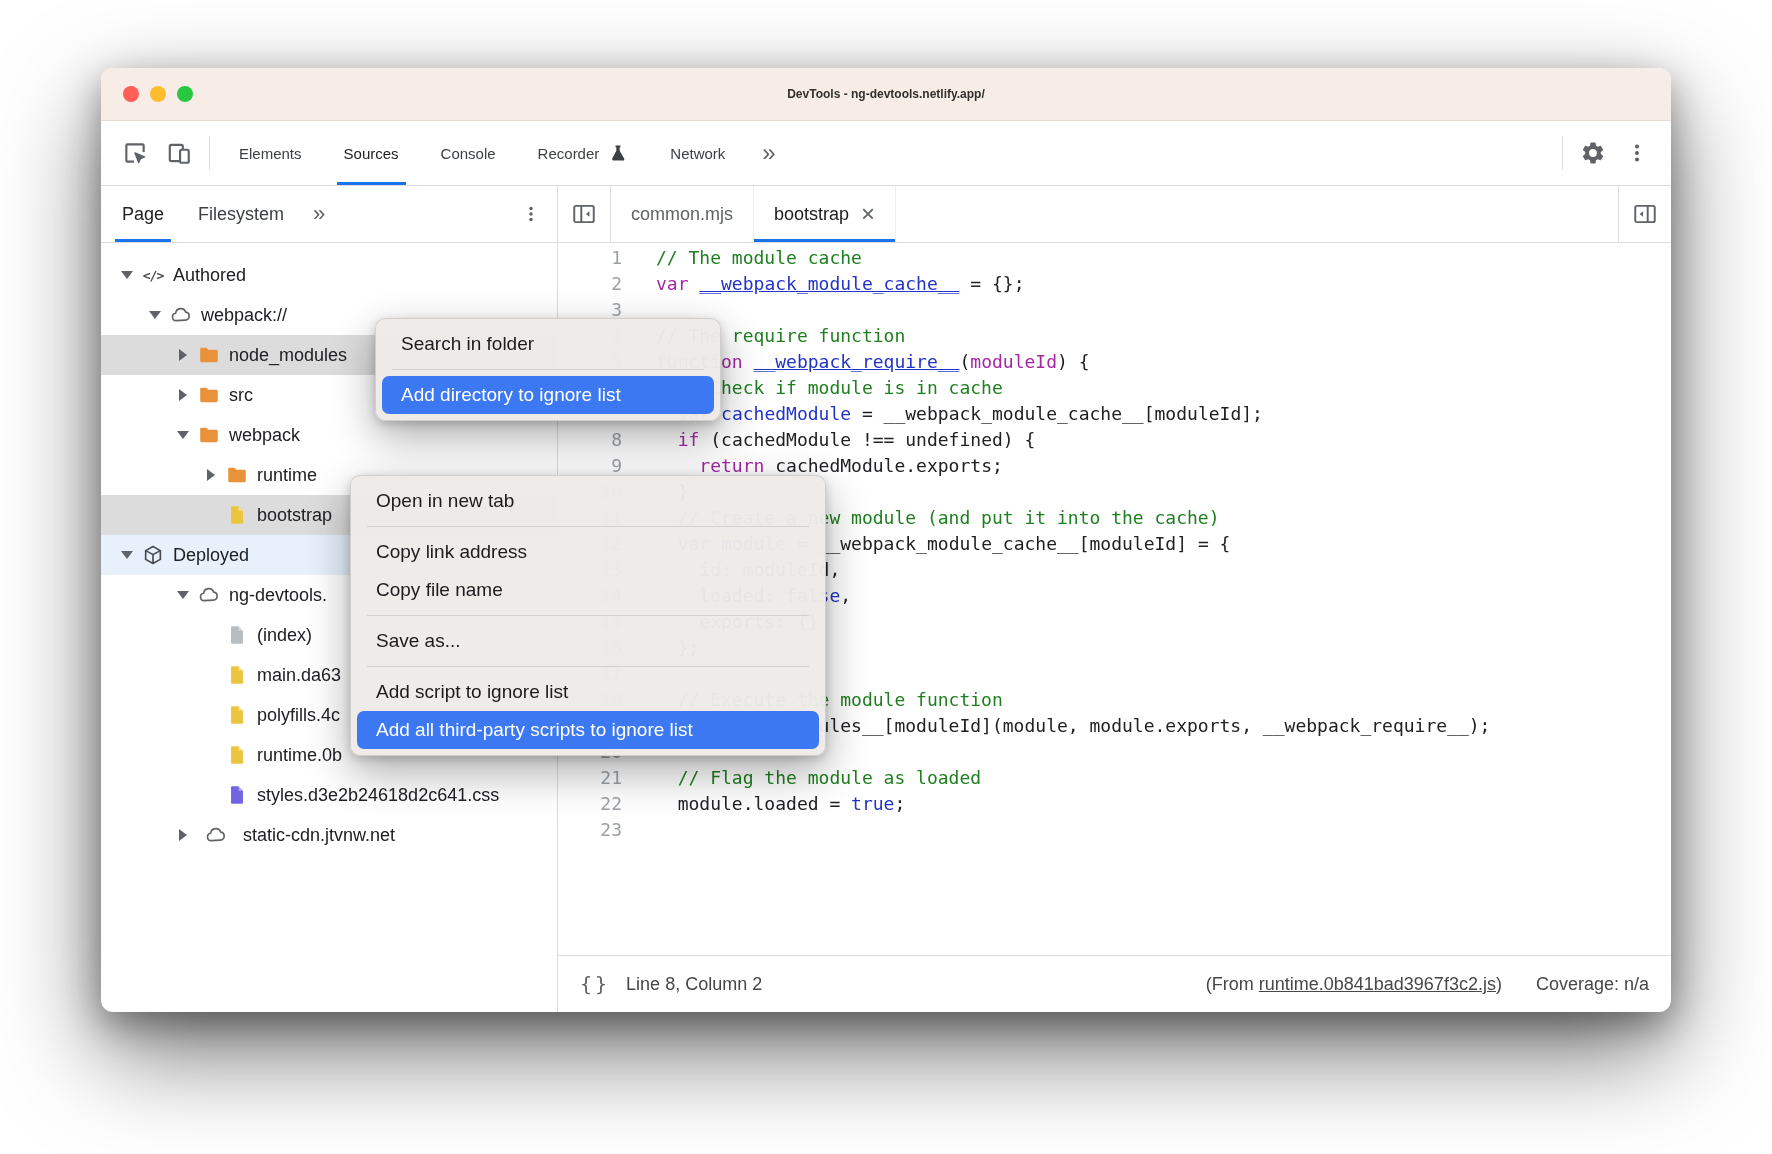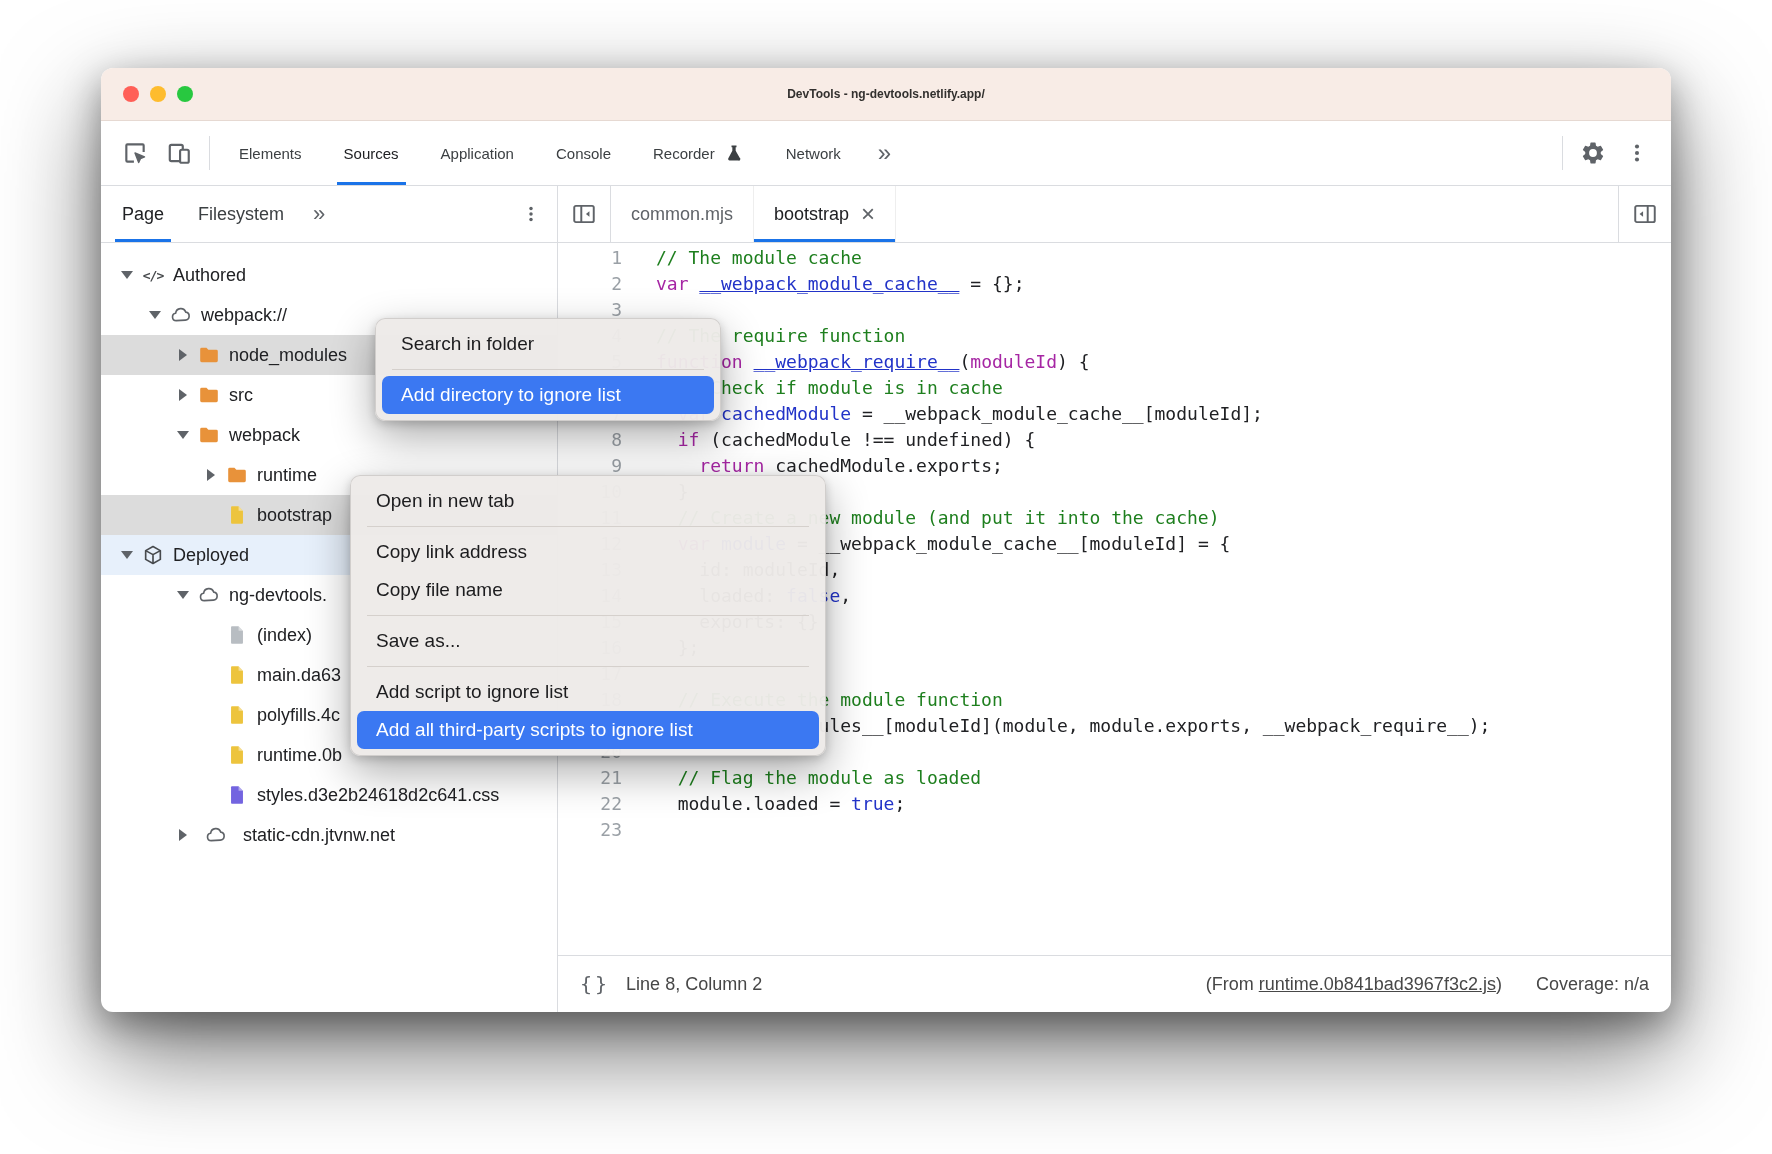--- a/index.html
+++ b/index.html
@@ -121,23 +121,20 @@
     </div>
     <div class="tb-sep"></div>
     <div class="main-tabs" id="main-tabs">
         <div class="main-tab">
           <span>Elements</span>
         </div>
         <div class="main-tab active">
           <span>Sources</span>
         </div>
         <div class="main-tab">
-          <span>Application</span>
-        </div>
-        <div class="main-tab">
           <span>Console</span>
         </div>
         <div class="main-tab">
           <span>Recorder</span>
           <span style="display: inline-flex;">
             <svg viewBox="0 0 24 24">
               <path fill="#3c4043" d="M9 3h6v2h-1v4.2l4.8 8.6A1.8 1.8 0 0 1 17.2 21H6.8a1.8 1.8 0 0 1-1.6-2.7L10 9.2V5H9z"></path>
             </svg>
           </span>
         </div>

